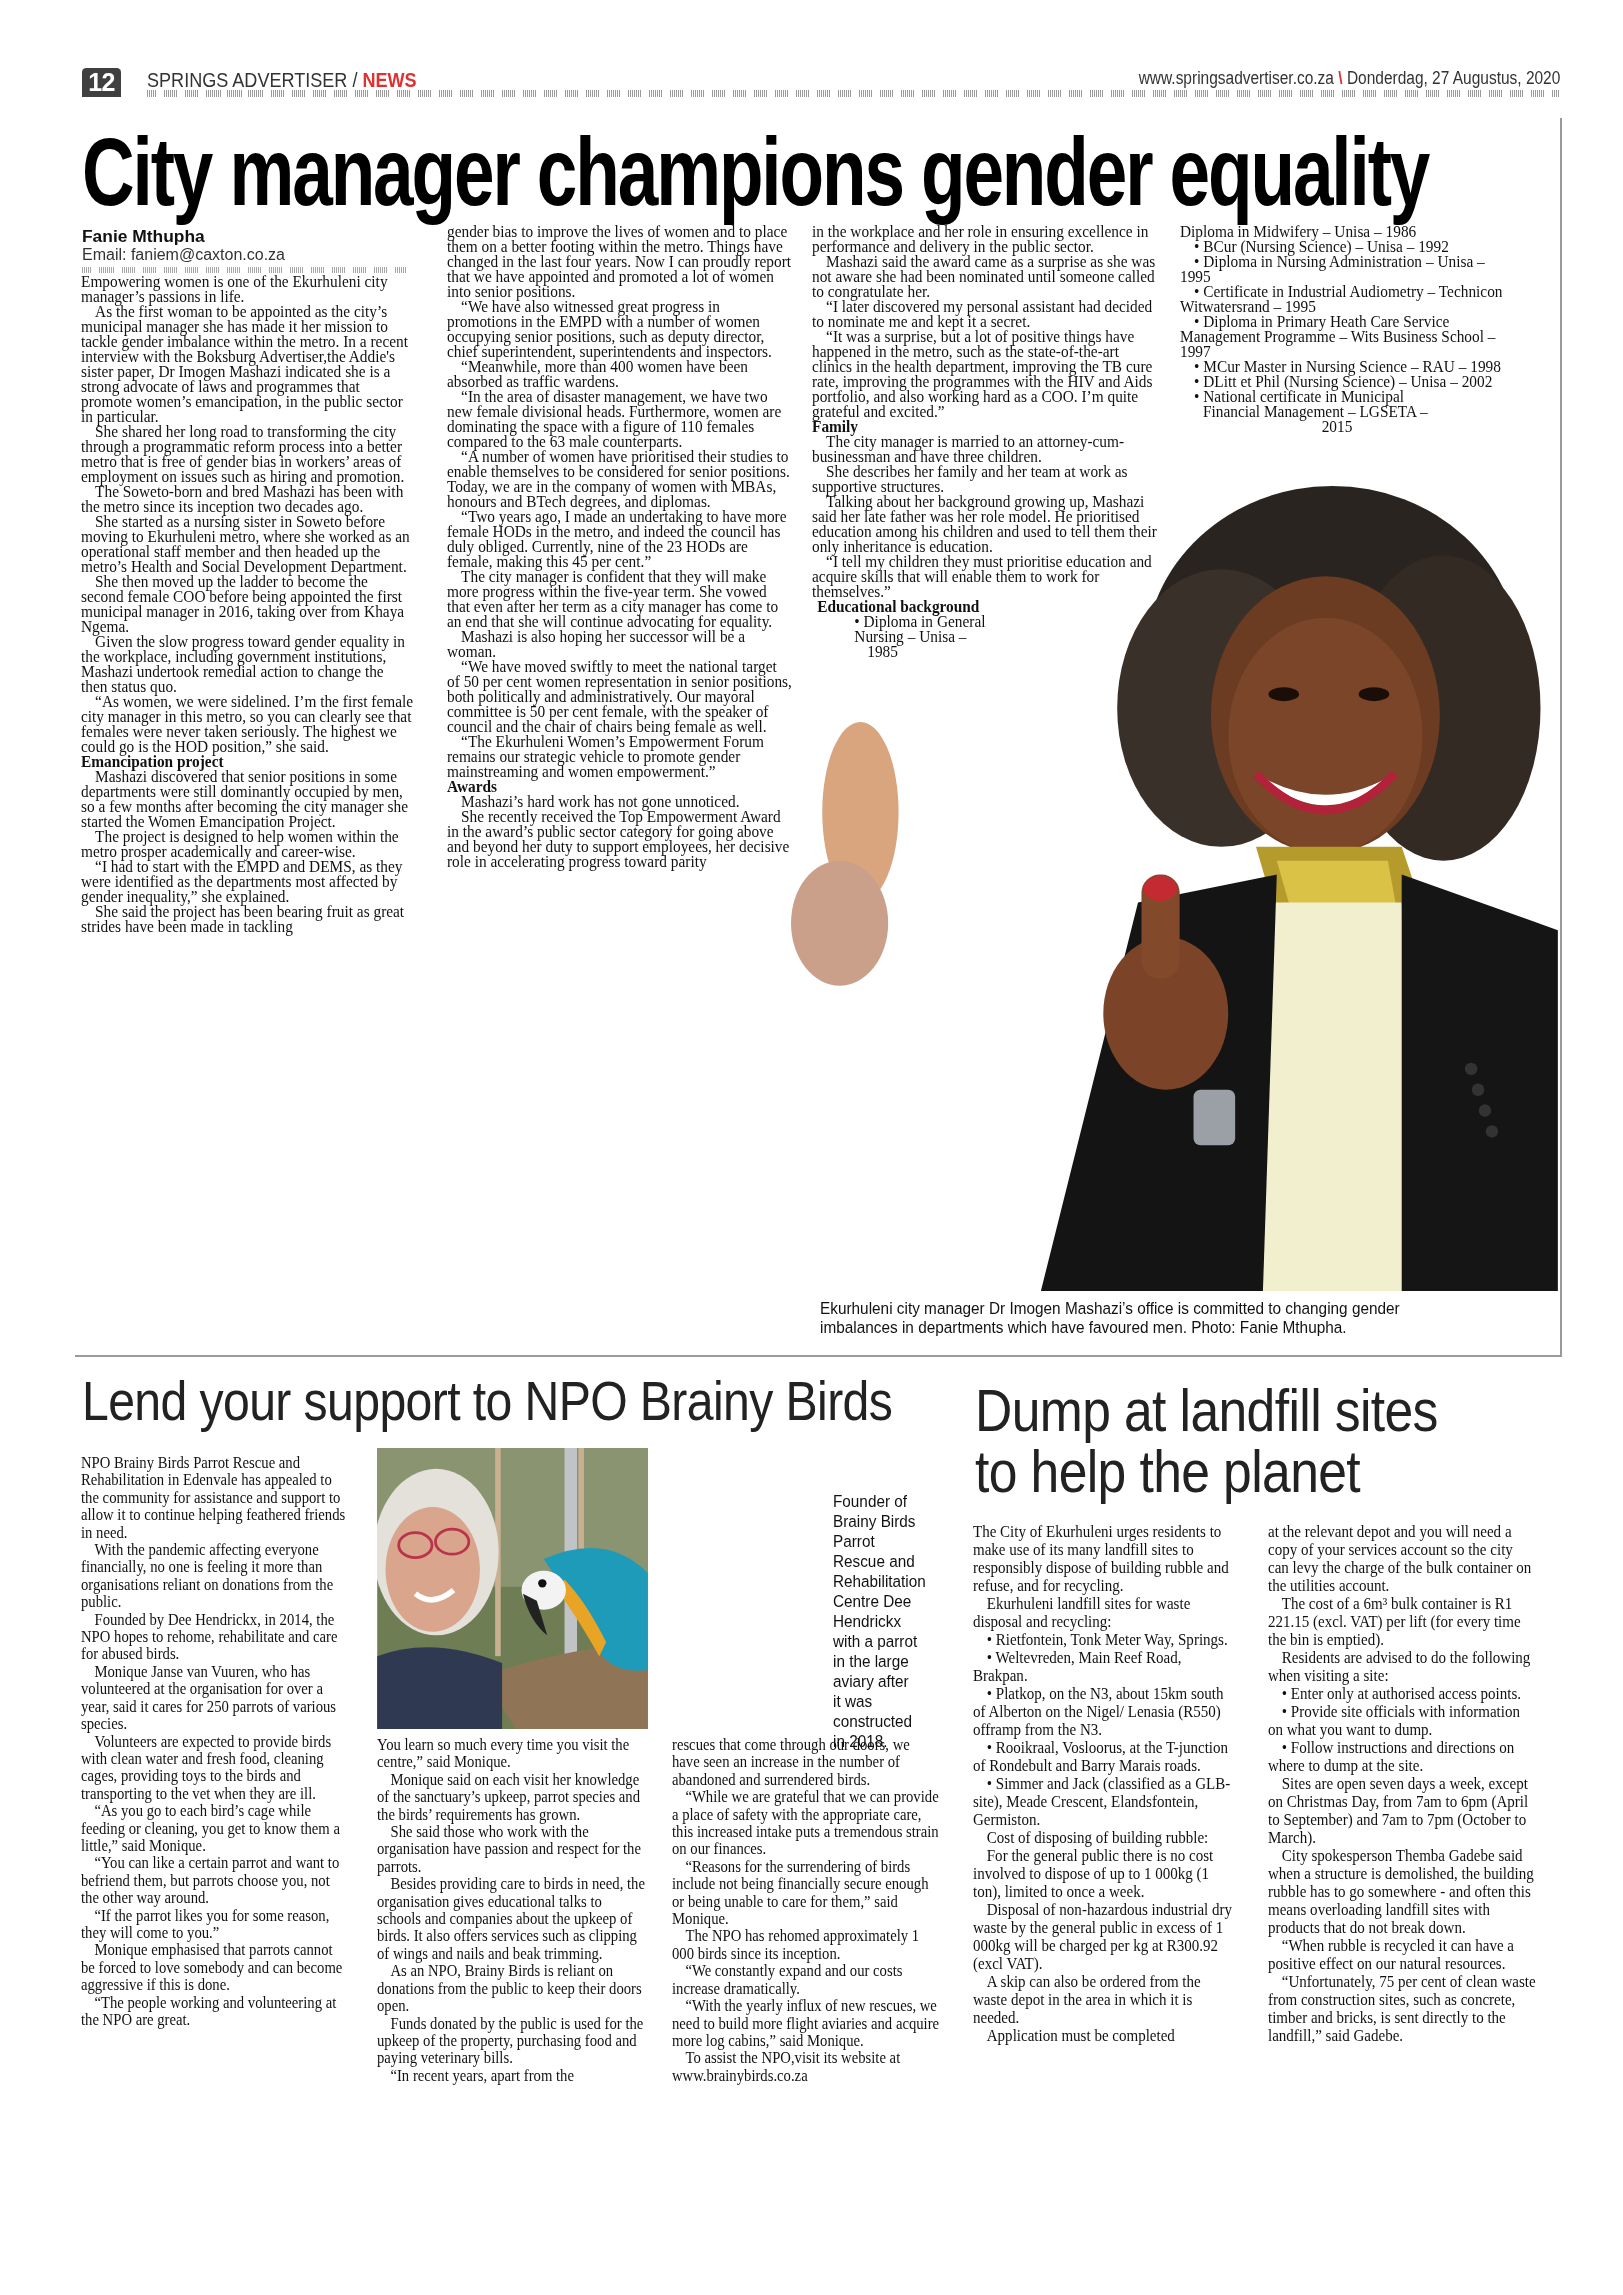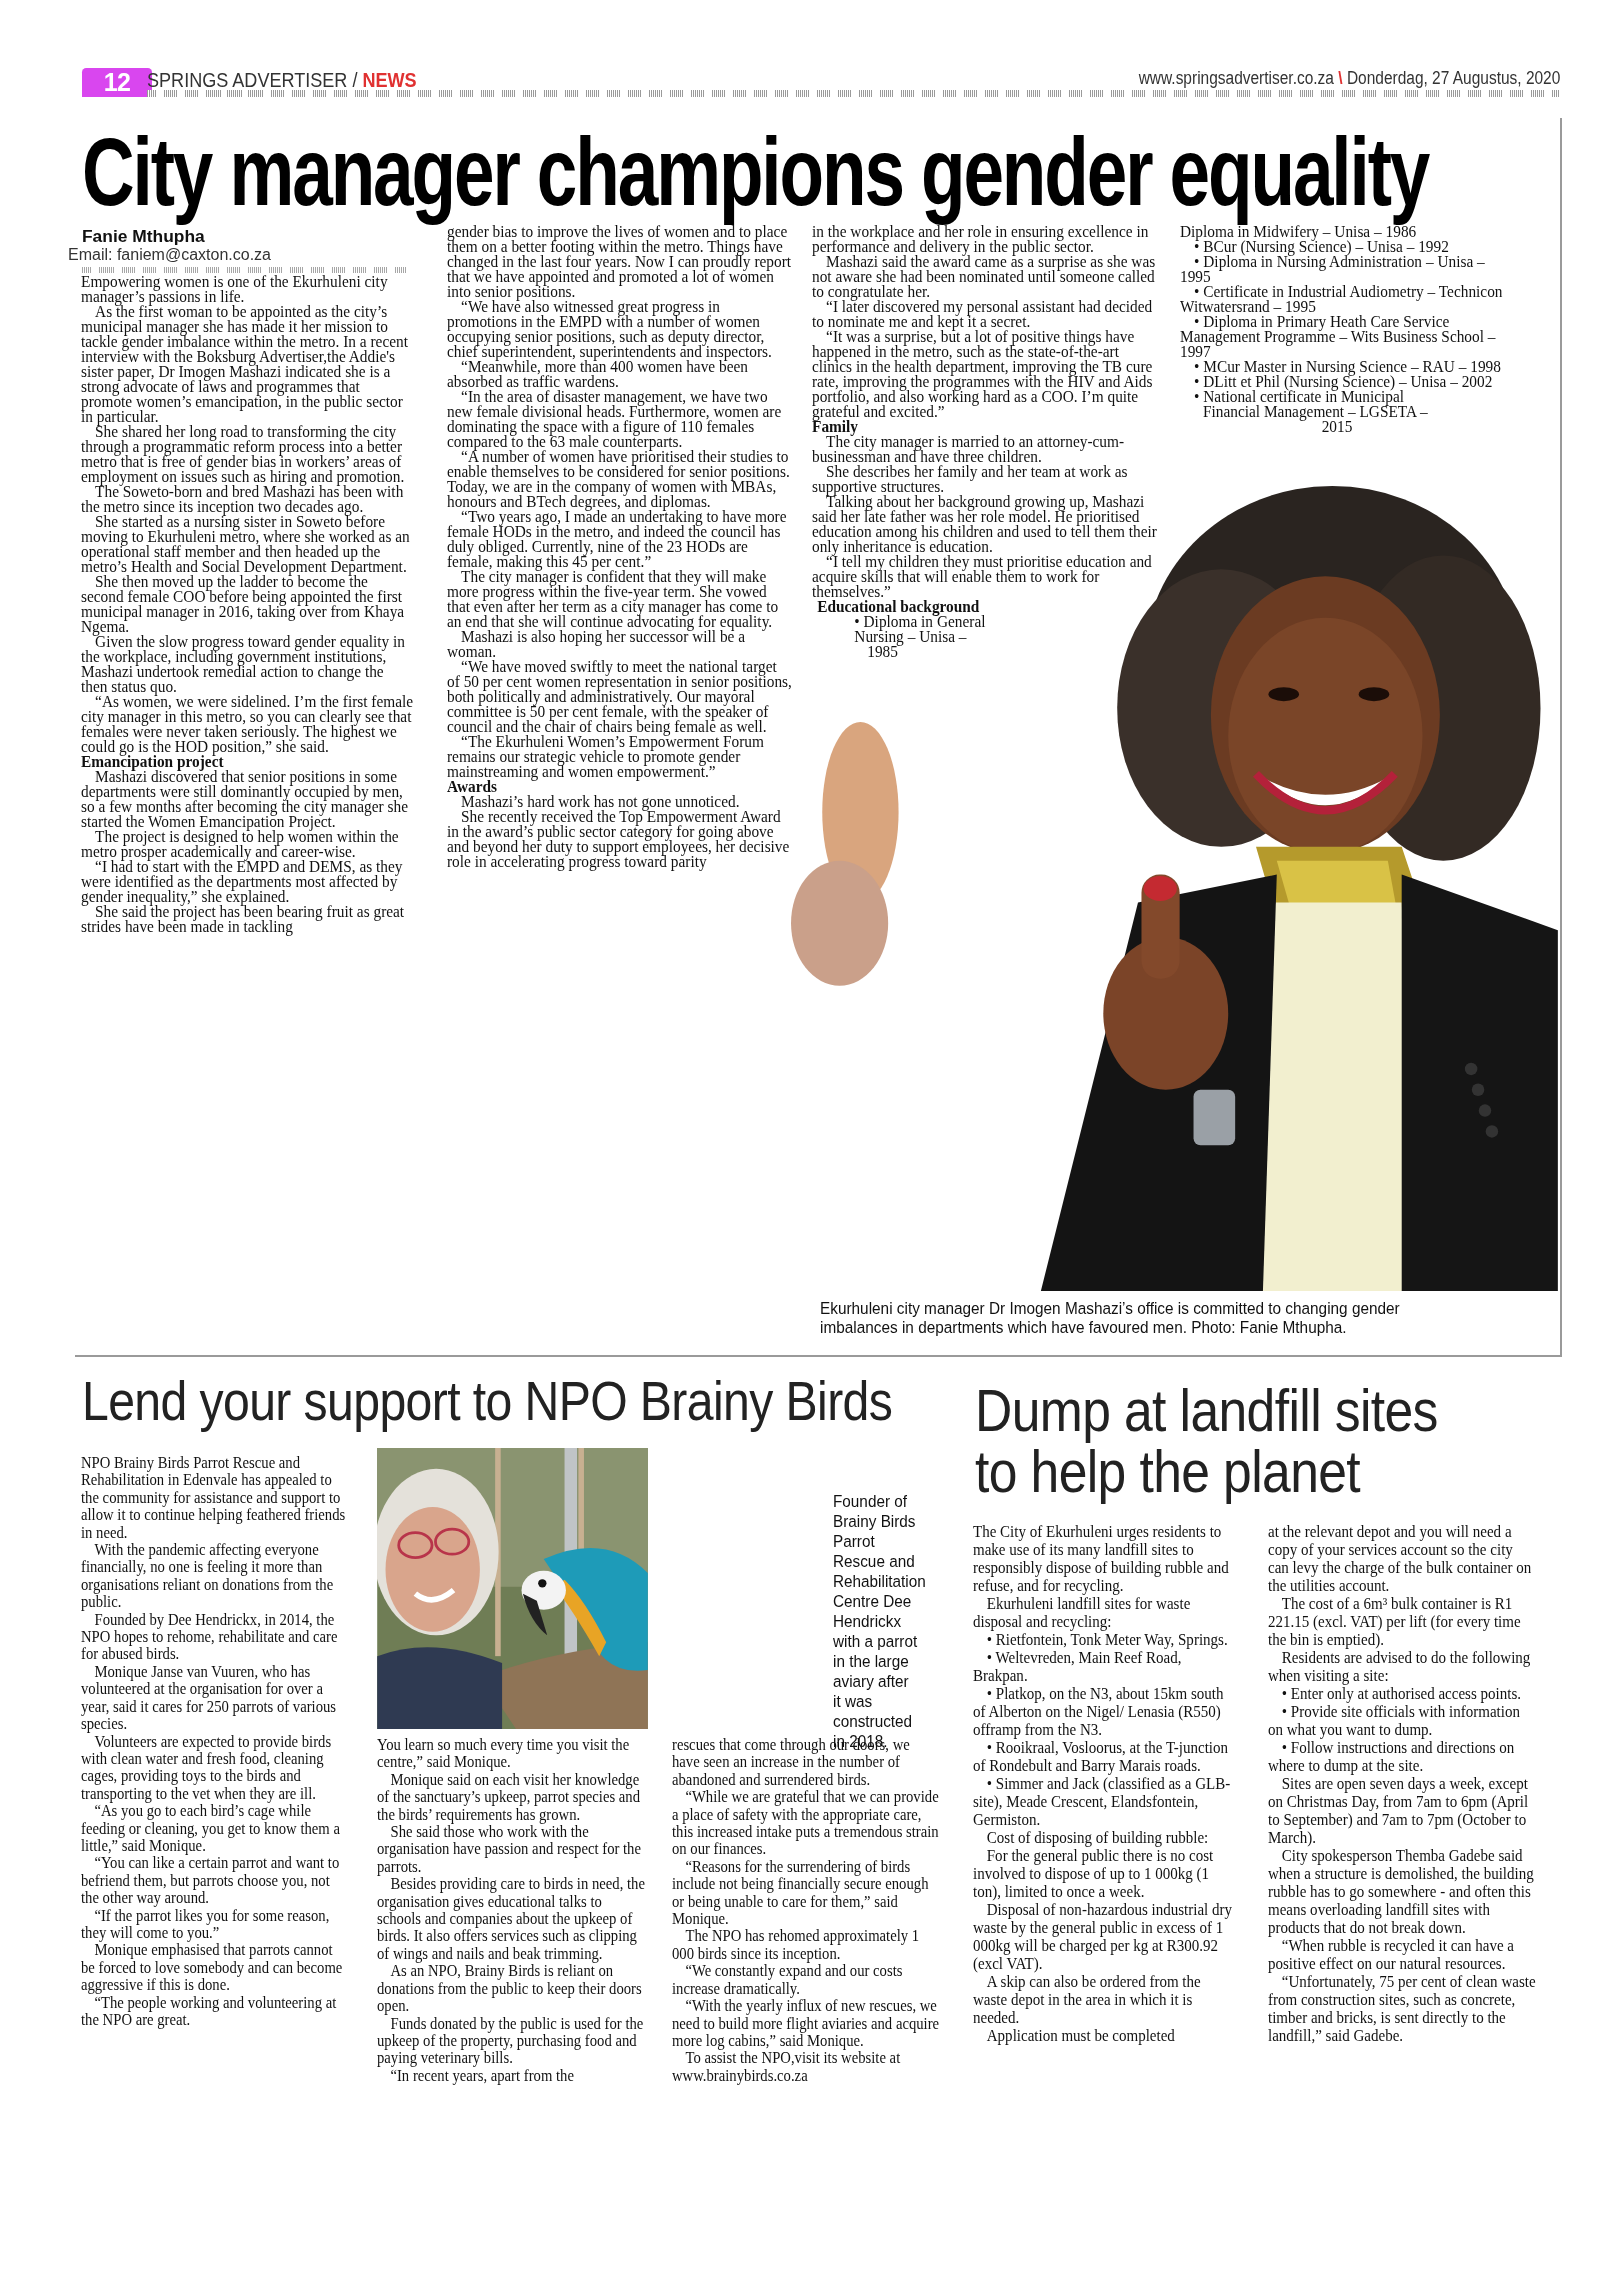--- a/index.html
+++ b/index.html
@@ -1,22 +1,22 @@
 <!DOCTYPE html>
 <html style="font-size:11px"><head>
 <meta charset="utf-8">
 <style>
   * { box-sizing: border-box; margin: 0; padding: 0; }
   html, body { width: 1624px; height: 2295px; background: #ffffff; overflow: hidden; }
   body { position: relative; font-family: "Liberation Serif", "DejaVu Serif", serif; color: #111; }
 
   
   .page-num {
-    position: absolute; left: 82px; top: 68px; width: 70px; height: 29px;
-    background: #d946ef; color: #fff; border-radius: 4.2px 4.2px 0 0;
+    position: absolute; left: 82px; top: 68px; width: 39px; height: 29px;
+    background: #404040; color: #fff; border-radius: 4.2px 4.2px 0 0;
     font-family: "Liberation Sans", sans-serif; font-weight: bold; font-size: 25px;
     text-align: center; line-height: 29px; letter-spacing: -0.7px;
   }
   .masthead {
     position: absolute; left: 147px; top: 68px;
     font-family: "Liberation Sans", sans-serif; font-size: 21px; color: #333; letter-spacing: 0px;
     transform: scaleX(0.86); transform-origin: left center;
   }
   .masthead .section { color: #e03131; font-weight: bold; }
   .header-right {
@@ -39,21 +39,21 @@
     position: absolute; left: 82px; top: 124px;
     font-family: "Liberation Sans", sans-serif; font-weight: bold; font-size: 96px;
     letter-spacing: -2.8px; color: #000; line-height: 1; white-space: nowrap;
     transform: scaleX(0.76); transform-origin: left top;
   }
   .byline-name {
     position: absolute; left: 82px; top: 226px;
     font-family: "Liberation Sans", sans-serif; font-size: 17.4px; color: #111; font-weight: 700;
   }
   .byline-email {
-    position: absolute; left: 68px; top: 246px;
+    position: absolute; left: 82px; top: 246px;
     font-family: "Liberation Sans", sans-serif; font-size: 16px; color: #333;
   }
   .byline-hatch {
     position: absolute; left: 82px; top: 267px; width: 325px; height: 5.6px;
     background: repeating-linear-gradient(90deg, #a6a6a6 0 0.7px, #fff 0.7px 2.1px);
   }
 
   .col {
     position: absolute; font-size: 16.7px; line-height: 15px; color: #111;
     transform: scaleX(0.92); transform-origin: left top;

